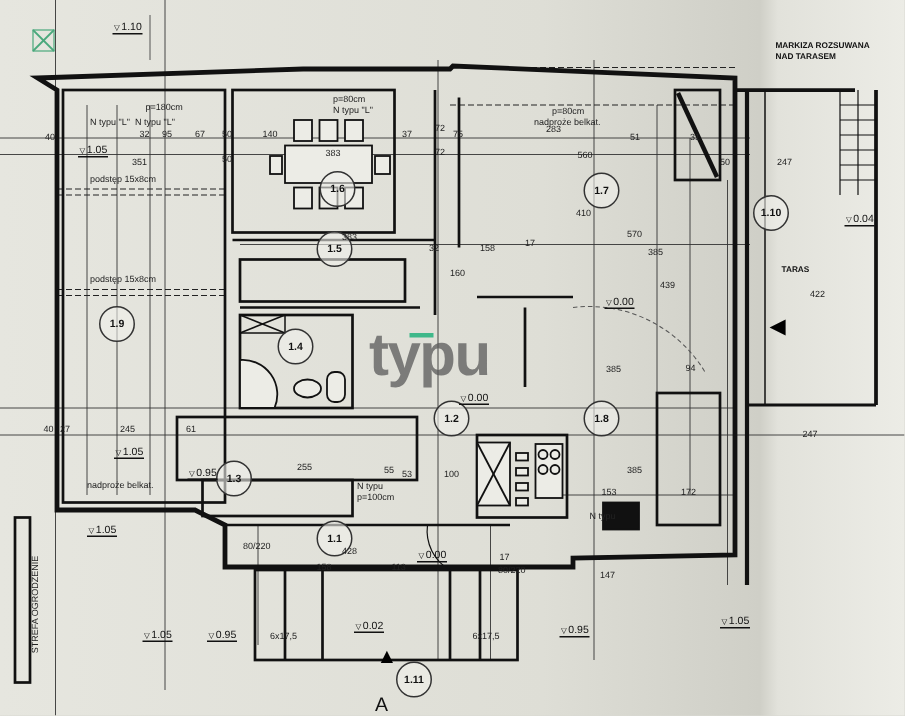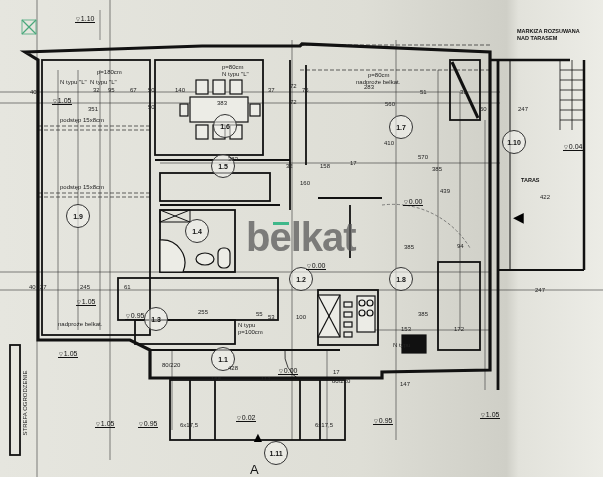--- a/index.html
+++ b/index.html
@@ -146,21 +146,21 @@
   </svg>
 
   <div class="compass">
     <svg width="18" height="18" viewBox="0 0 18 18">
       <rect x="2" y="2" width="14" height="14" fill="none" stroke="#4aa87c" stroke-width="0.8"></rect>
       <line x1="2" y1="2" x2="16" y2="16" stroke="#4aa87c" stroke-width="1.2"></line>
       <line x1="16" y1="2" x2="2" y2="16" stroke="#4aa87c" stroke-width="1.2"></line>
     </svg>
   </div>
 
-  <div class="wm">belkat</div>
+  <div class="wm">typu</div>
   <div class="wm-bar"></div>
 
   <div class="room" style="left:211px;top:347px">1.1</div>
   <div class="room" style="left:144px;top:307px">1.3</div>
   <div class="room" style="left:185px;top:219px">1.4</div>
   <div class="room" style="left:211px;top:154px">1.5</div>
   <div class="room" style="left:213px;top:114px">1.6</div>
   <div class="room" style="left:389px;top:115px">1.7</div>
   <div class="room" style="left:389px;top:267px">1.8</div>
   <div class="room" style="left:66px;top:204px">1.9</div>

